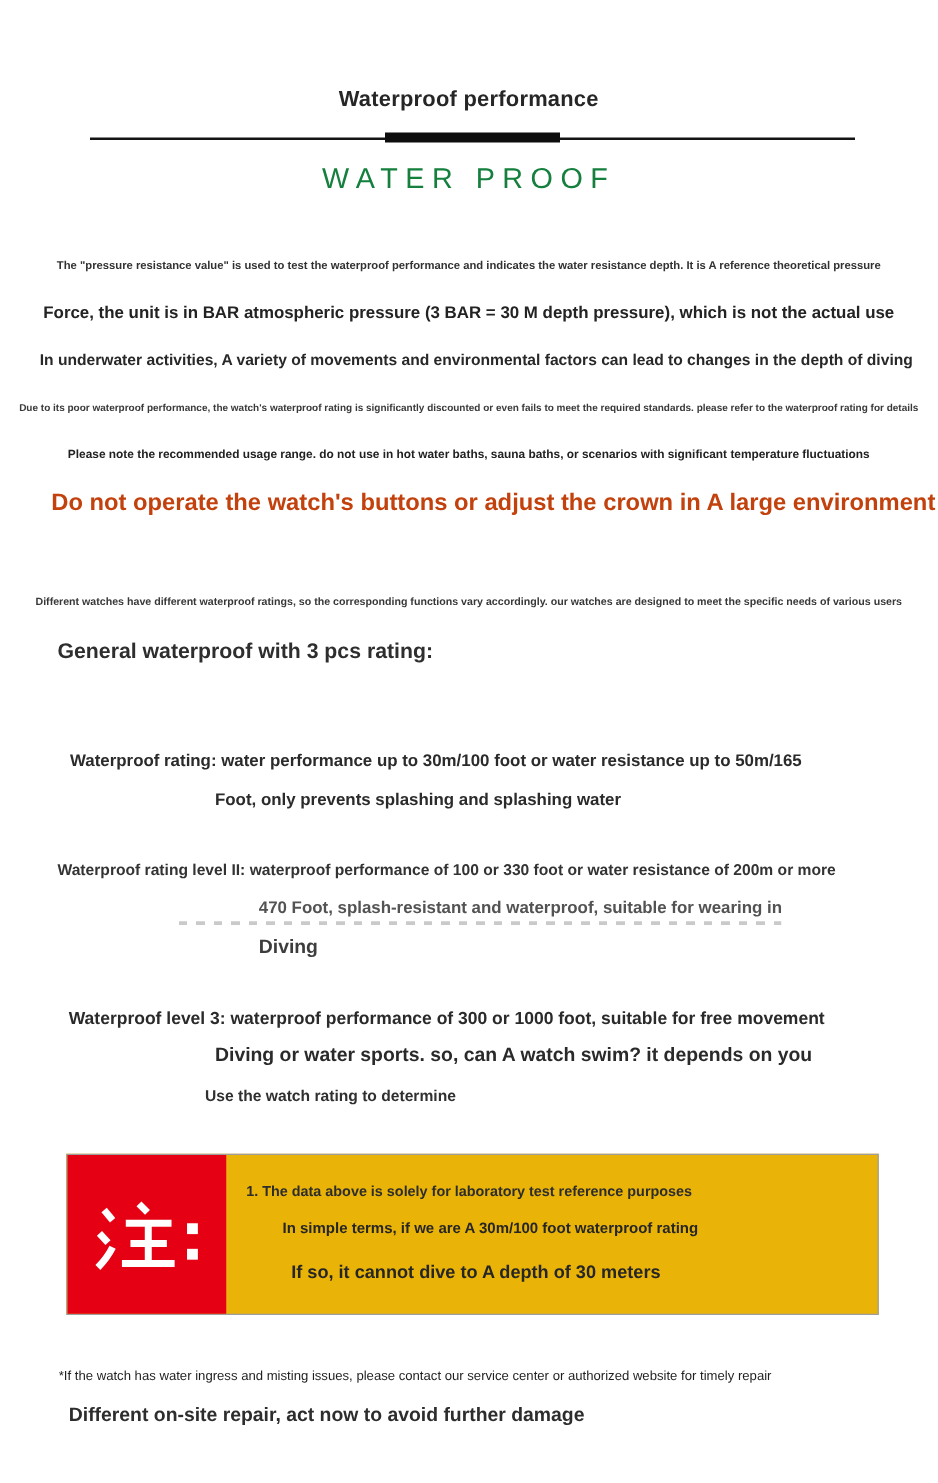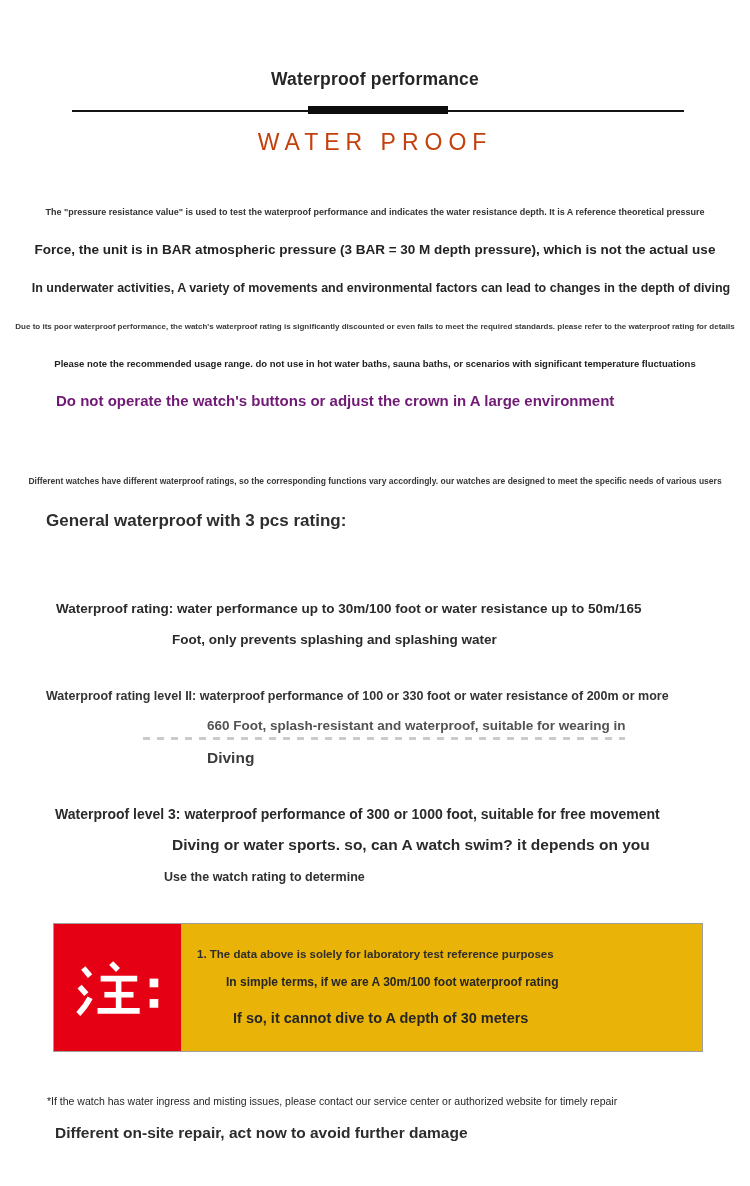--- a/index.html
+++ b/index.html
@@ -4,28 +4,28 @@
 <style>
   html,body{margin:0;padding:0;background:#fff;}
   #page{position:relative;width:750px;height:1186px;background:#ffffff;overflow:hidden;
         font-family:"Liberation Sans","DejaVu Sans",sans-serif;color:#2e2e2e;}
   .abs{position:absolute;white-space:nowrap;}
   .ctr{left:0;right:0;text-align:center;font-weight:bold;}
 
   .t-title{top:69px;font-size:17.5px;font-weight:bold;color:#262626;letter-spacing:.2px;}
   .rule{top:110px;left:72px;width:612px;height:2px;background:#141414;}
   .rule-thick{top:106px;left:308px;width:140px;height:8px;background:#0d0d0d;}
-  .t-sub{top:129px;font-size:23px;font-weight:300;letter-spacing:6px;color:#c2410c;}
+  .t-sub{top:129px;font-size:23px;font-weight:300;letter-spacing:6px;color:#15803d;}
 
   .t-small1{top:207px;font-size:9px;font-weight:bold;color:#323232;}
   .t-force{top:242px;font-size:13.5px;color:#232323;}
   .t-underwater{top:281px;font-size:12.5px;color:#282828;padding-left:12px;}
   .t-small2{top:322px;font-size:8px;font-weight:bold;color:#3a3a3a;}
   .t-small3{top:358px;font-size:9.5px;color:#212121;}
-  .t-donot{top:392px;left:56px;font-size:15px;font-weight:bold;color:#701a75;}
+  .t-donot{top:392px;left:41px;font-size:19px;font-weight:bold;color:#c2410c;}
   .t-small4{top:476px;font-size:8.5px;font-weight:bold;color:#383838;}
   .t-general{top:511px;left:46px;font-size:17px;font-weight:bold;color:#2e2e2e;}
 
   .t-r1a{top:601px;left:56px;font-size:13.5px;font-weight:bold;color:#2b2b2b;}
   .t-r1b{top:632px;left:172px;font-size:13.5px;font-weight:bold;color:#2b2b2b;}
   .t-r2a{top:689px;left:46px;font-size:12.5px;font-weight:bold;color:#333333;}
   .t-r2b{top:718px;left:207px;font-size:13.5px;font-weight:bold;color:#535353;}
   .remnant{top:737px;left:143px;width:482px;height:3px;
            background:repeating-linear-gradient(90deg,#b8b8b8 0 7px,transparent 7px 14px);opacity:.75;}
   .t-diving{top:749px;left:207px;font-size:15.5px;font-weight:bold;color:#3d3d3d;}
@@ -61,21 +61,21 @@
   <div class="abs ctr t-underwater">In underwater activities, A variety of movements and environmental factors can lead to changes in the depth of diving</div>
   <div class="abs ctr t-small2">Due to its poor waterproof performance, the watch's waterproof rating is significantly discounted or even fails to meet the required standards. please refer to the waterproof rating for details</div>
   <div class="abs ctr t-small3">Please note the recommended usage range. do not use in hot water baths, sauna baths, or scenarios with significant temperature fluctuations</div>
   <div class="abs t-donot">Do not operate the watch's buttons or adjust the crown in A large environment</div>
   <div class="abs ctr t-small4">Different watches have different waterproof ratings, so the corresponding functions vary accordingly. our watches are designed to meet the specific needs of various users</div>
   <div class="abs t-general">General waterproof with 3 pcs rating:</div>
 
   <div class="abs t-r1a">Waterproof rating: water performance up to 30m/100 foot or water resistance up to 50m/165</div>
   <div class="abs t-r1b">Foot, only prevents splashing and splashing water</div>
   <div class="abs t-r2a">Waterproof rating level II: waterproof performance of 100 or 330 foot or water resistance of 200m or more</div>
-  <div class="abs t-r2b">660 Foot, splash-resistant and waterproof, suitable for wearing in</div>
+  <div class="abs t-r2b">470 Foot, splash-resistant and waterproof, suitable for wearing in</div>
   <div class="abs remnant"></div>
   <div class="abs t-diving">Diving</div>
   <div class="abs t-r3a">Waterproof level 3: waterproof performance of 300 or 1000 foot, suitable for free movement</div>
   <div class="abs t-r3b">Diving or water sports. so, can A watch swim? it depends on you</div>
   <div class="abs t-r3c">Use the watch rating to determine</div>
 
   <div class="abs notebox">
     <div class="badge">
       <span class="sr">注：</span>
       <svg width="88" height="62" viewBox="0 0 140 100" aria-hidden="true">

